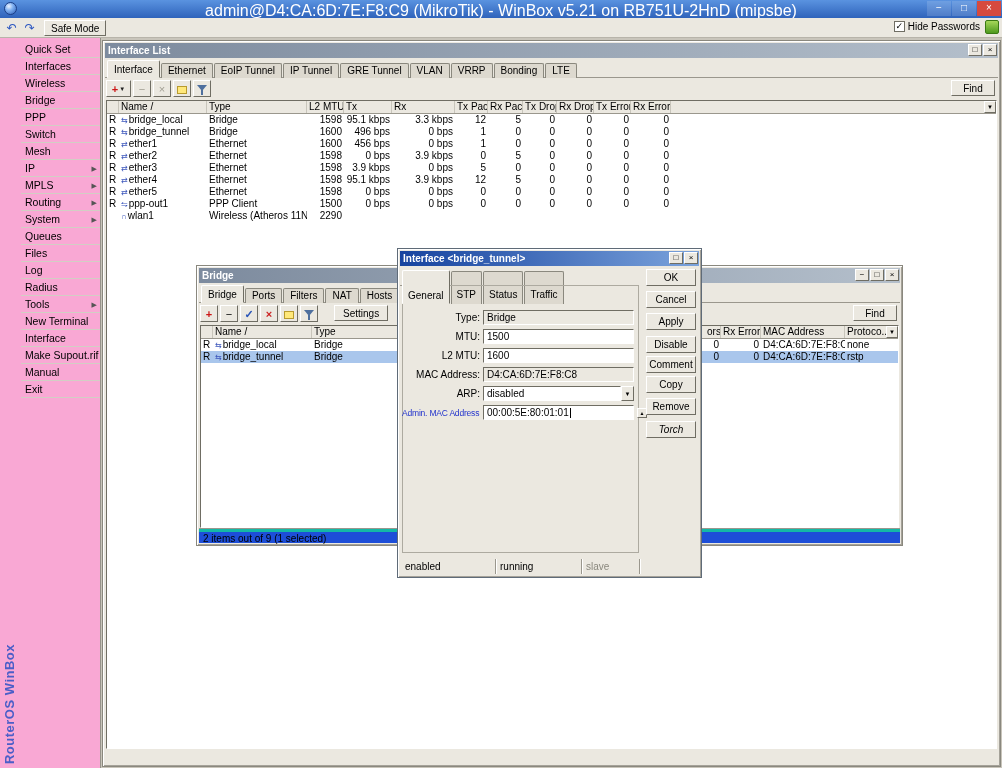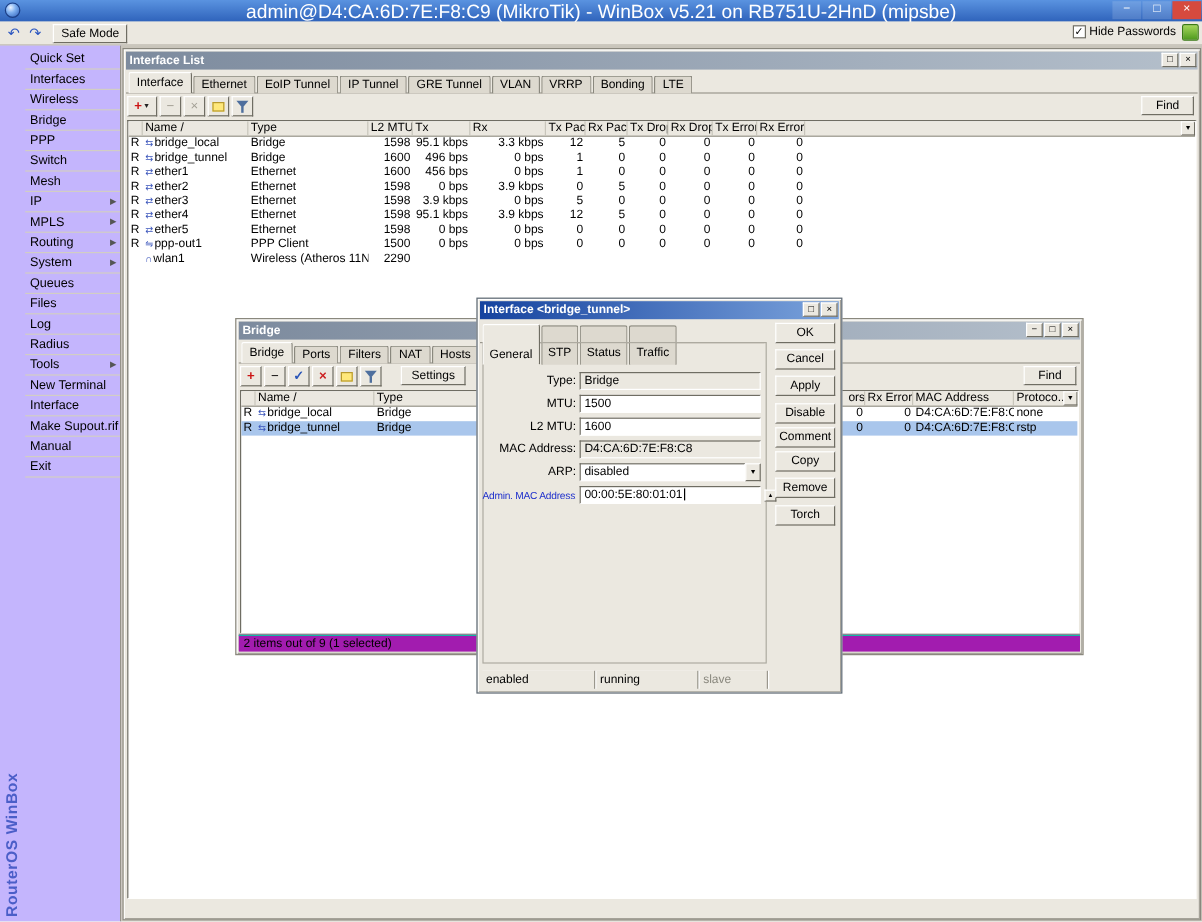--- a/index.html
+++ b/index.html
@@ -17,21 +17,21 @@
   
   .top-toolbar{position:absolute;left:0;top:18px;width:100%;height:20px;background:#ebe8e0;border-bottom:1px solid #b8b4aa;}
   .tb-iconbtn{position:absolute;top:2px;width:17px;height:16px;font-size:12px;color:#2a55c0;background:transparent;border:none;text-align:center;line-height:14px;padding:0;}
   .btn3d{background:#ebe8e0;border:1px solid;border-color:#fff #6f6d63 #6f6d63 #fff;}
   .safe-mode{position:absolute;left:44px;top:2px;height:16px;padding:0 6px;font-size:10px;}
   .hide-pw{position:absolute;right:22px;top:3px;display:flex;align-items:center;gap:3px;font-size:10px;}
   .cb{display:inline-block;width:11px;height:11px;background:#fff;border:1px solid #6f6d63;font-size:9px;line-height:9px;text-align:center;}
   .secure-icon{position:absolute;right:3px;top:2px;width:14px;height:14px;background:linear-gradient(#a6d75a,#4e9a1e);border:1px solid #3a7a14;border-radius:2px;}
 
   
-  .sidebar{position:absolute;left:0;top:38px;width:101px;bottom:0;background:#c4b5fd;border-right:1px solid #96938a;}
+  .sidebar{position:absolute;left:0;top:38px;width:101px;bottom:0;background:#f9a8d4;border-right:1px solid #96938a;}
   .menu{position:absolute;left:21px;right:0;top:3px;}
   .menu-item{height:17px;line-height:16px;font-size:10.5px;padding-left:4px;border-bottom:1px solid #d2cec4;position:relative;cursor:default;white-space:nowrap;}
   .subarrow{position:absolute;right:3px;top:1px;font-size:7px;color:#555;}
   .brand{position:absolute;left:2px;bottom:4px;writing-mode:vertical-rl;transform:rotate(180deg);font-size:13px;font-weight:bold;color:#4b5ec8;letter-spacing:.5px;}
 
   
   .mdi{position:absolute;left:101px;top:38px;right:0;bottom:0;background:#c9c5bb;}
   .window{position:absolute;background:#ebe8e0;border:1px solid #8a887e;box-shadow:inset 1px 1px 0 #fff,inset -1px -1px 0 #a5a299;}
   .il{left:1px;top:2px;right:1px;bottom:1px;z-index:1;}
   .bw{left:95px;top:227px;width:707px;height:281px;z-index:5;}
@@ -66,21 +66,21 @@
   .listbox{position:absolute;left:3px;right:3px;top:59px;bottom:17px;background:#fff;border:1px solid;border-color:#6f6d63 #fff #fff #6f6d63;overflow:hidden;}
   .lheader{display:flex;height:13px;background:#ebe8e0;border-bottom:1px solid #9a978d;position:relative;}
   .hcell{border-right:1px solid #c8c5bb;padding:0 2px;white-space:nowrap;overflow:hidden;line-height:12px;font-size:10px;flex:none;}
   .colsel{position:absolute;right:0;top:0;width:12px;height:12px;font-size:6px;line-height:10px;text-align:center;padding:0;}
   .lrow{display:flex;height:12px;line-height:12px;font-size:10px;white-space:nowrap;position:relative;}
   .lrow.sel{background:#a9c6ec;}
   .cell{padding:0 2px;overflow:hidden;white-space:nowrap;flex:none;}
   .num{text-align:right;}
   .ifico{font-size:8px;color:#3a55bb;margin-right:1px;}
   .br-right{position:absolute;left:504px;top:0;height:100%;display:flex;}
-  .wstatus{position:absolute;left:2px;right:2px;bottom:2px;height:14px;background:#a21caf;border-top:1px solid #14b8a6;box-shadow:0 -1px 0 #9a978d;font-size:10px;line-height:14px;padding-left:4px;}
+  .wstatus{position:absolute;left:2px;right:2px;bottom:2px;height:14px;background:#1d4ed8;border-top:3px solid #14b8a6;box-shadow:0 -1px 0 #9a978d;font-size:10px;line-height:14px;padding-left:4px;}
 
   
   .frame{position:absolute;left:4px;width:237px;top:36px;bottom:24px;border:1px solid #adaaa0;}
   .frow{position:absolute;left:4px;right:4px;height:16px;}
   .flabel{position:absolute;left:0;width:78px;text-align:right;font-size:10px;line-height:16px;white-space:nowrap;overflow:hidden;}
   .flabel.mod{color:#2233cc;}
   .flabel.tight{font-size:8.5px;letter-spacing:-.2px;}
   .finput{position:absolute;left:81px;width:151px;height:15px;top:0;background:#fff;border:1px solid;border-color:#6f6d63 #fff #fff #6f6d63;font-size:10px;line-height:13px;padding:0 3px;white-space:nowrap;overflow:hidden;}
   .finput.static{background:#ebe8e0;}
   .combo .finput{width:138px;}
@@ -415,17 +415,17 @@
           <div class="finput">00:00:5E:80:01:01<span class="cursor"></span></div>
           <button class="unset-btn btn3d">▲</button>
         </div>
         <button class="dlg-btn btn3d" style="top: 20px;">OK</button>
         <button class="dlg-btn btn3d" style="top: 42px;">Cancel</button>
         <button class="dlg-btn btn3d" style="top: 64px;">Apply</button>
         <button class="dlg-btn btn3d" style="top: 87px;">Disable</button>
         <button class="dlg-btn btn3d" style="top: 107px;">Comment</button>
         <button class="dlg-btn btn3d" style="top: 127px;">Copy</button>
         <button class="dlg-btn btn3d" style="top: 149px;">Remove</button>
-        <button class="dlg-btn btn3d" style="top: 172px;">Torch</button>
+        <button class="dlg-btn btn3d" style="top: 172px; font-style: italic;">Torch</button>
       </div>
 
   </div>
 </div>
 
 </body></html>

